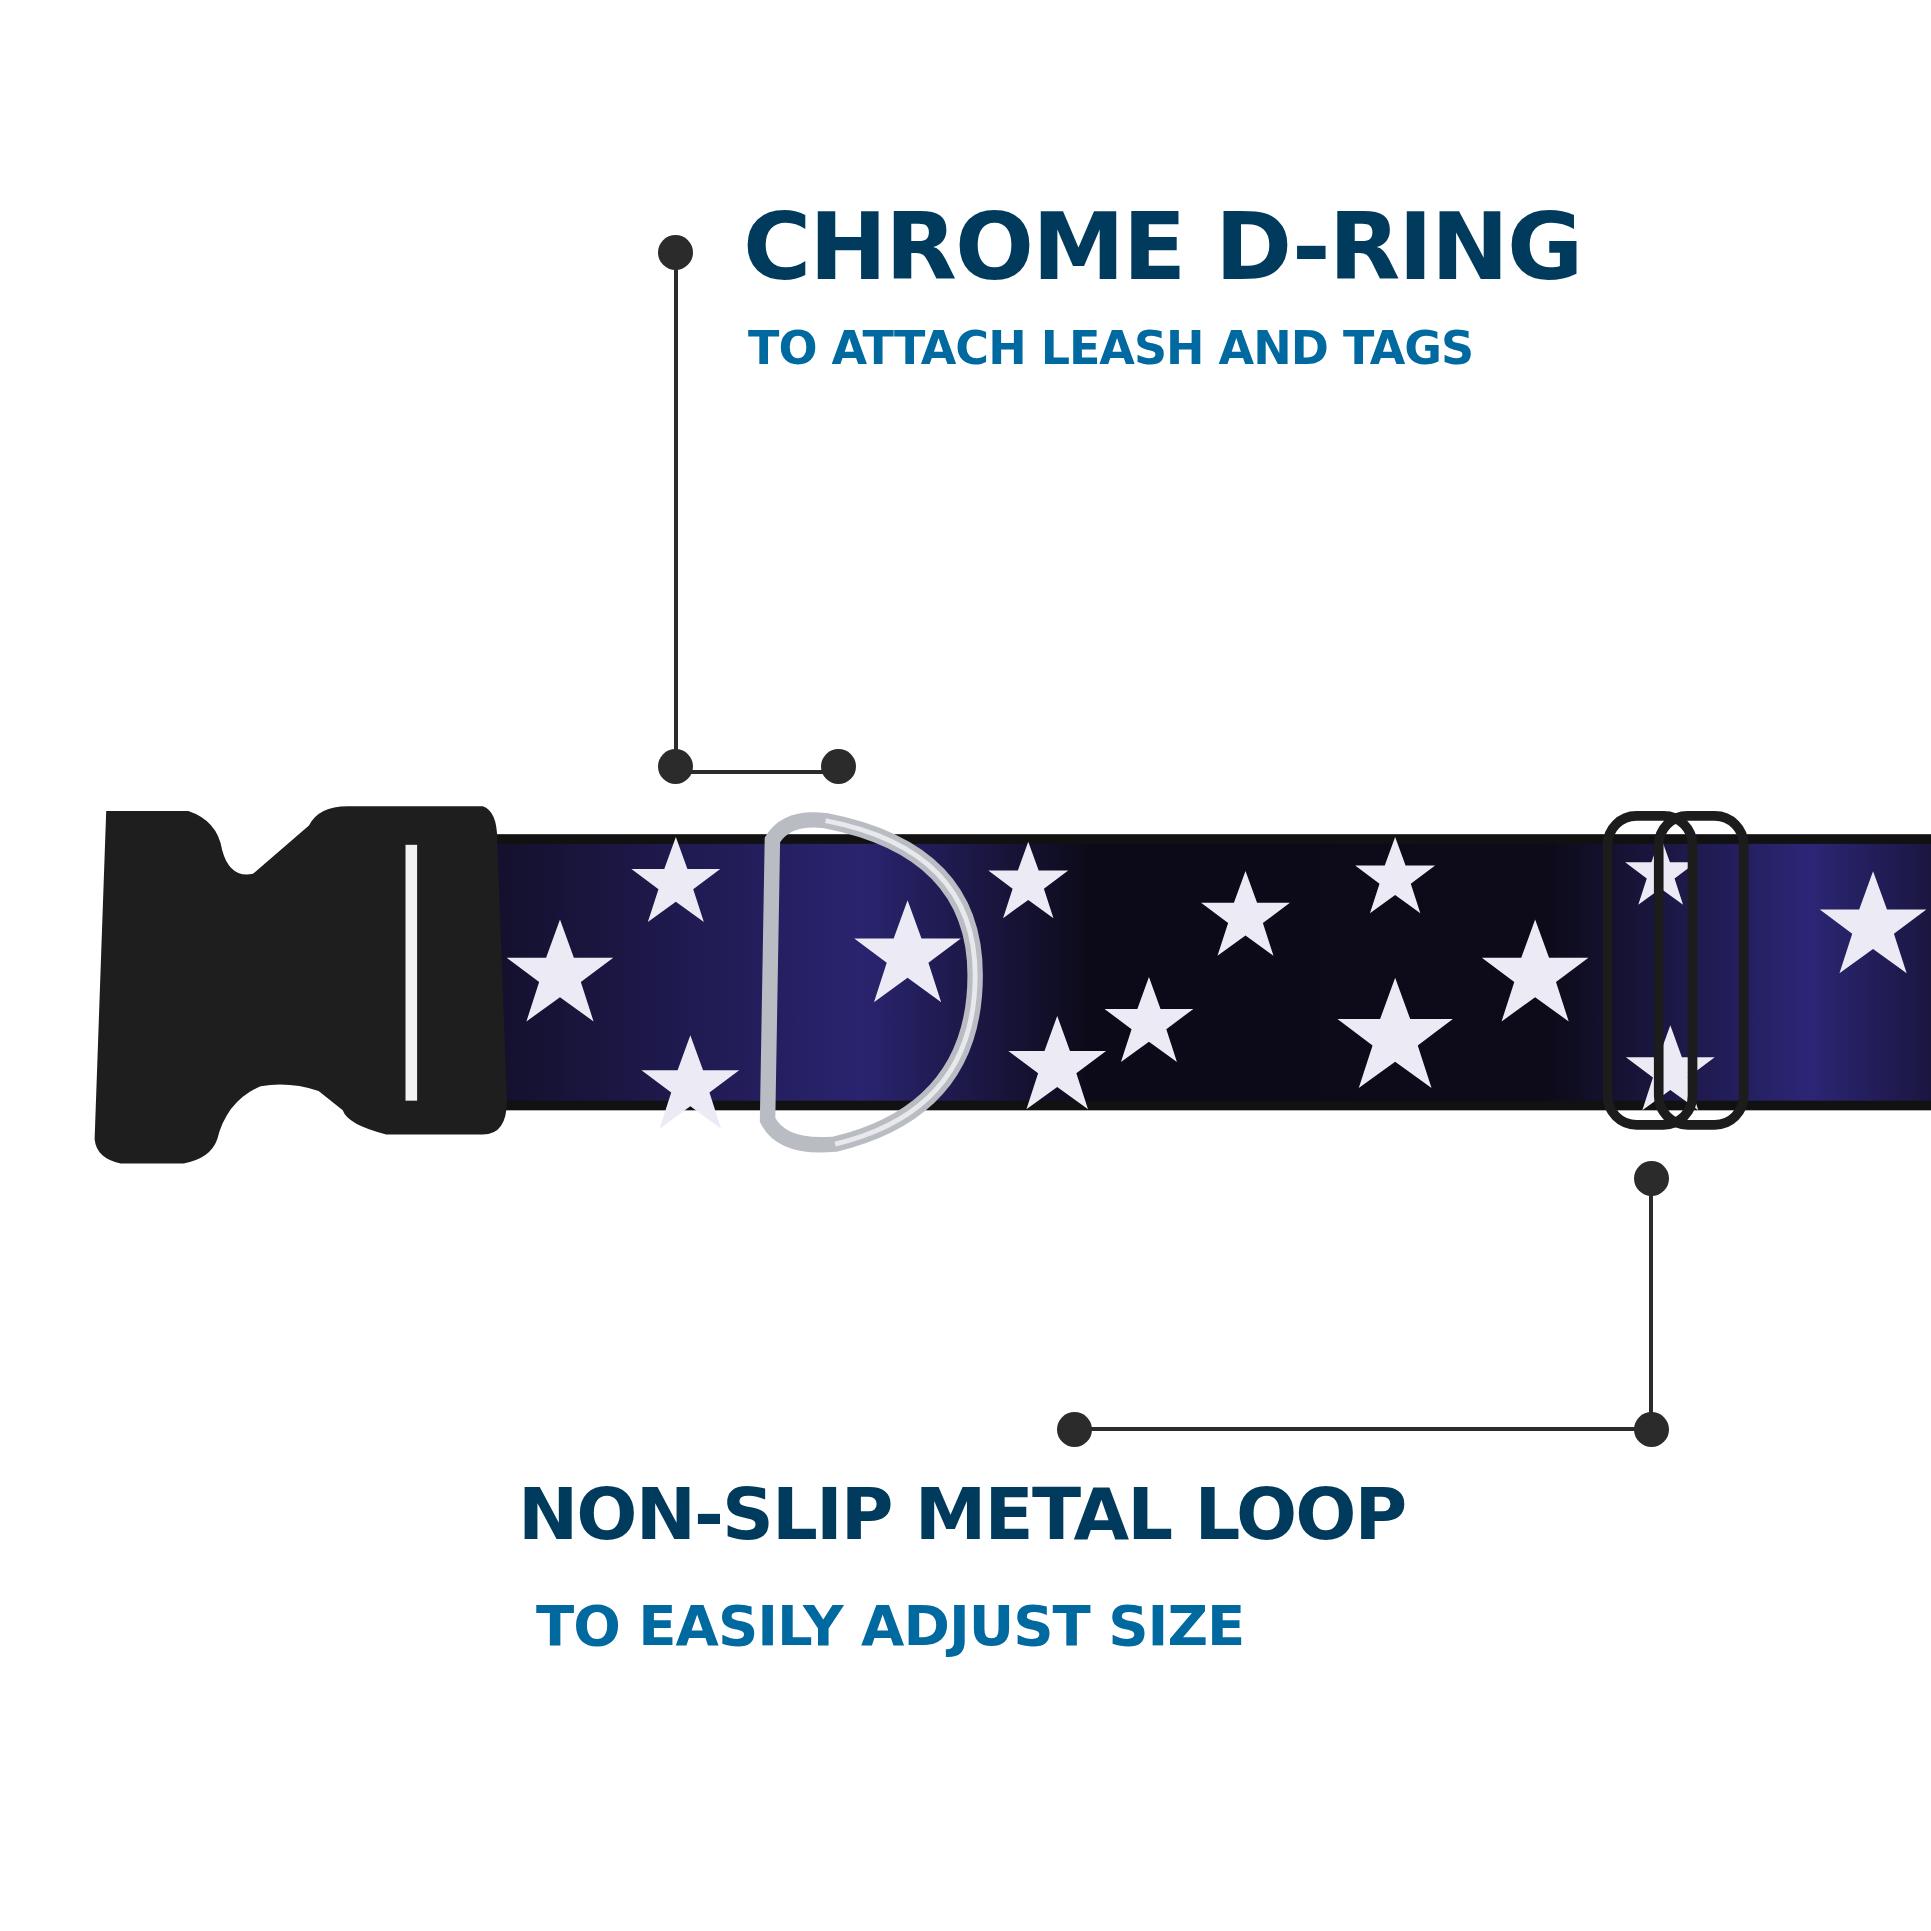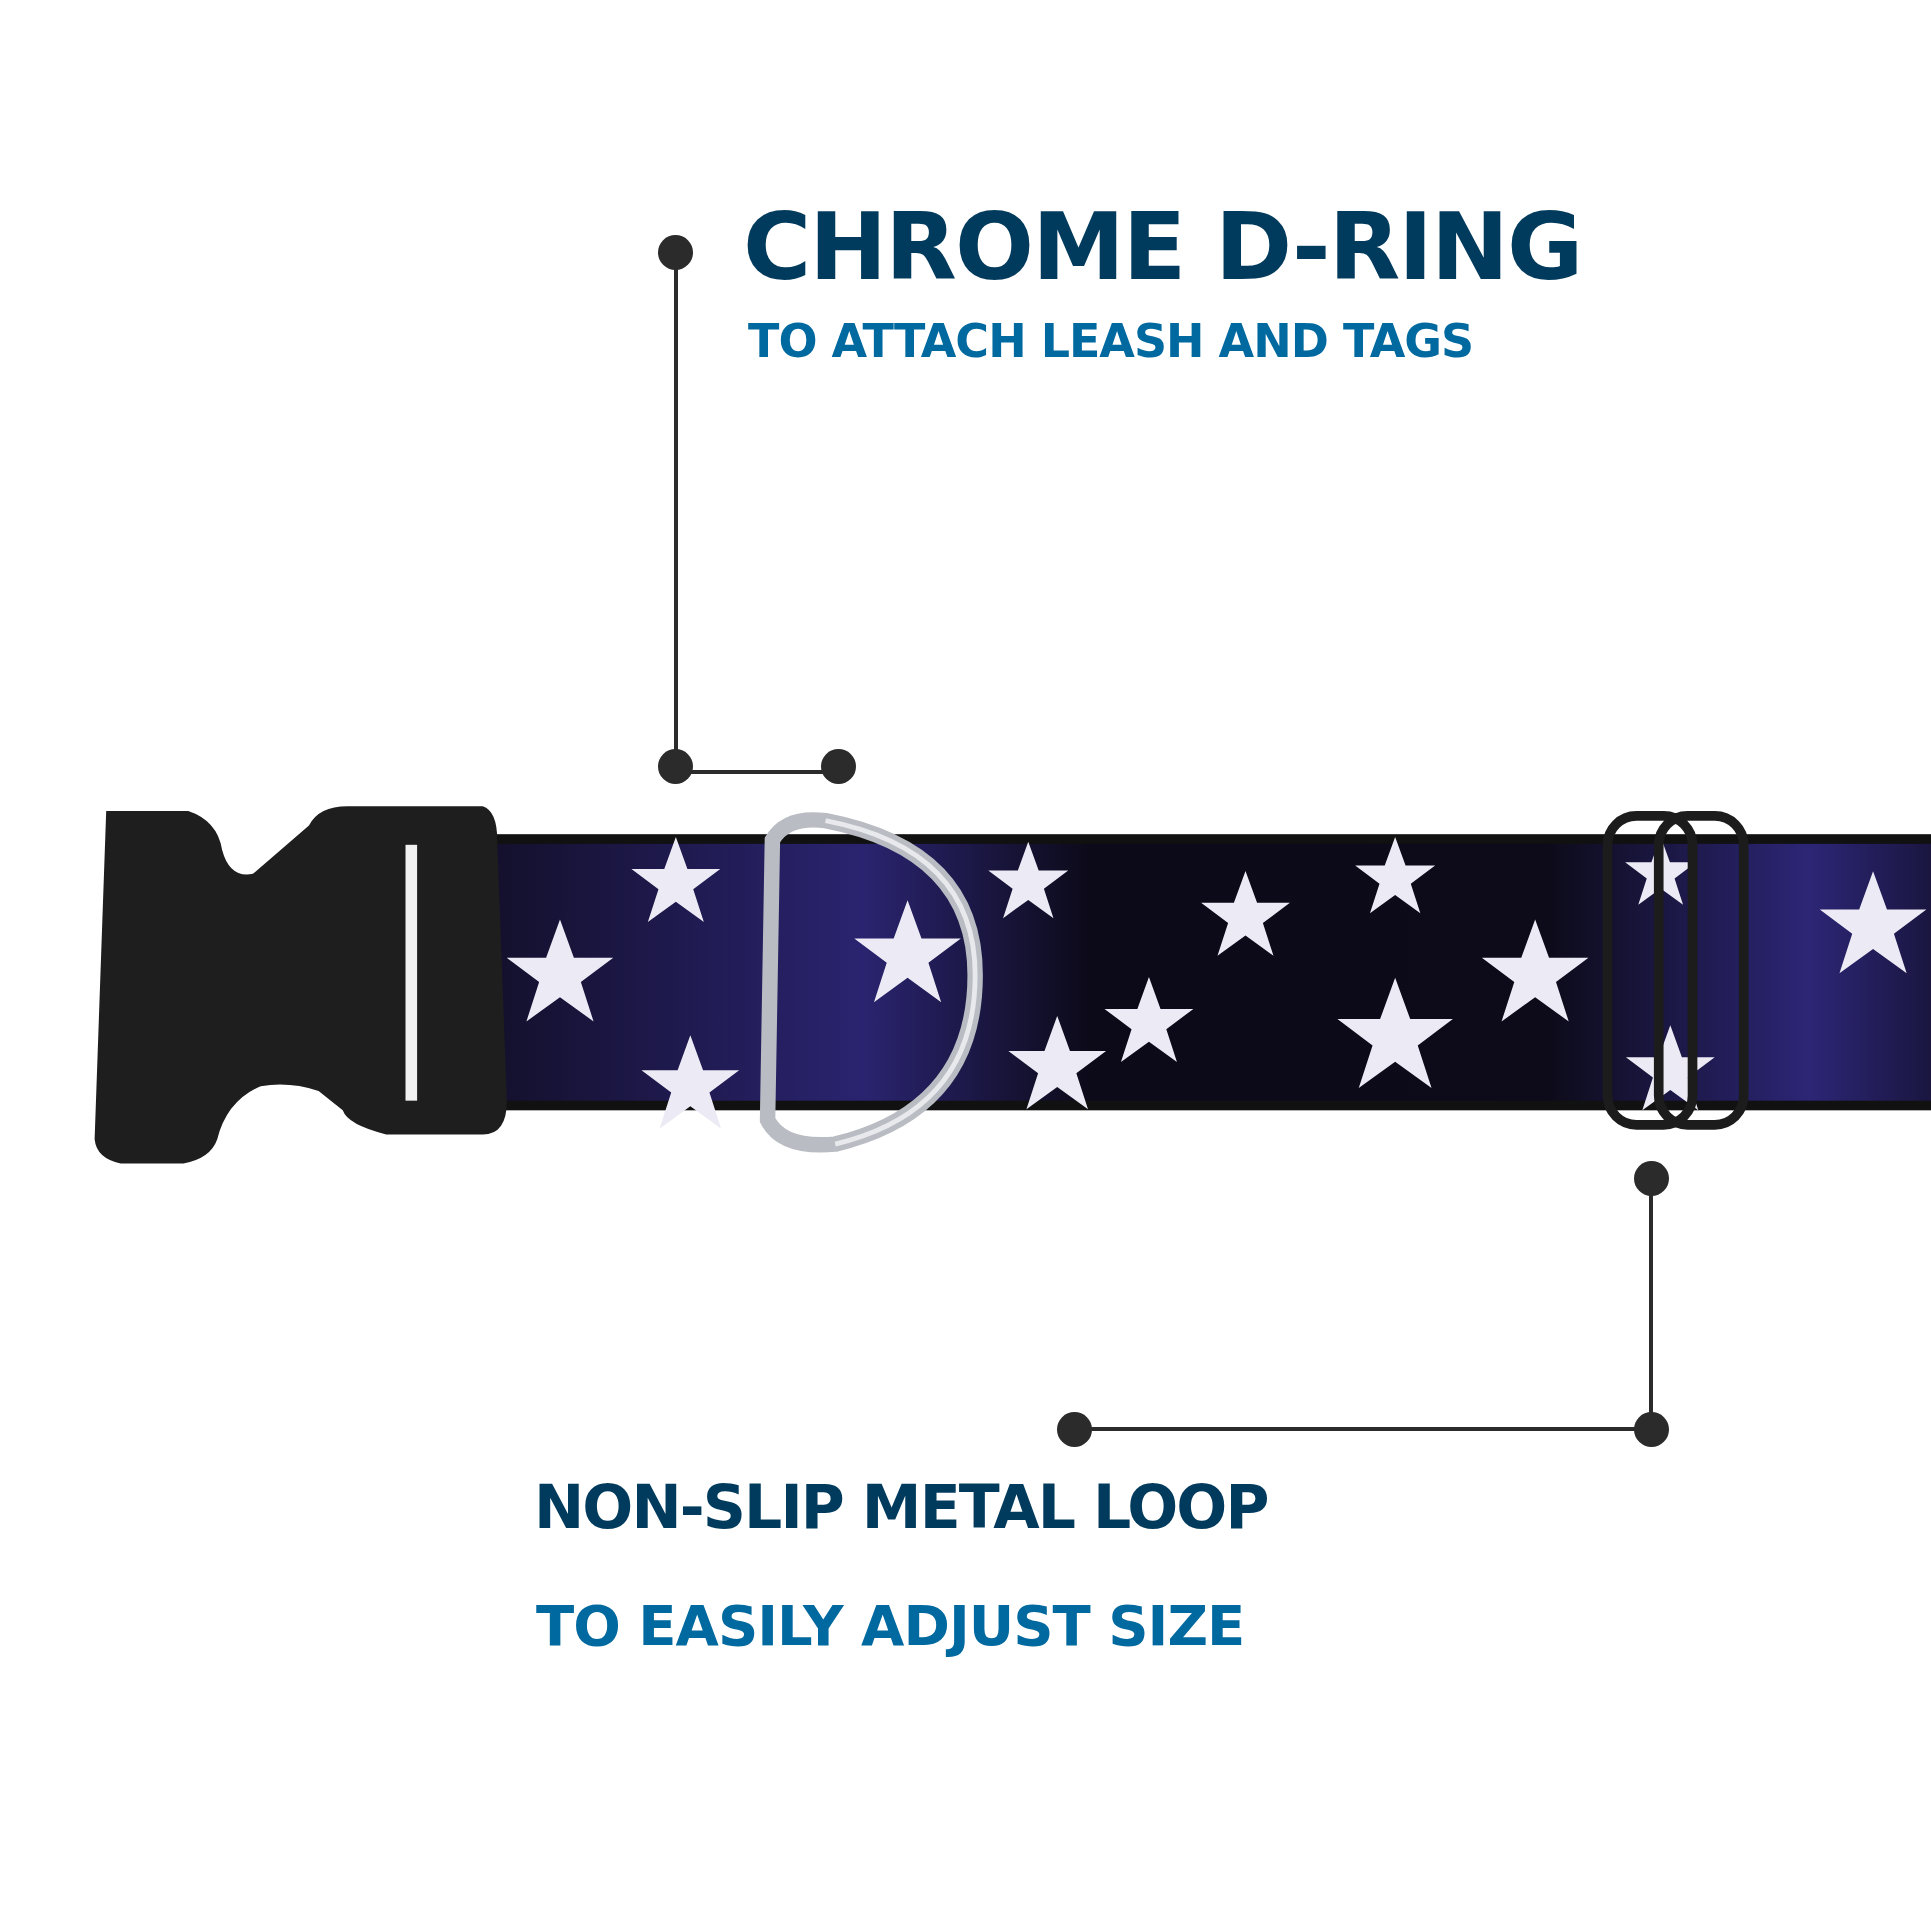--- a/index.html
+++ b/index.html
@@ -73,16 +73,16 @@
 <div class="line" style="left:676px;top:770px;width:162px;height:3.9px;"></div>
 <div class="dot" style="left:821px;top:749px;"></div>
 
 <div class="dot" style="left:1634px;top:1161px;"></div>
 <div class="line" style="left:1649px;top:1178px;width:3.9px;height:251px;"></div>
 <div class="dot" style="left:1634px;top:1412px;"></div>
 <div class="line" style="left:1089px;top:1427px;width:562px;height:3.9px;"></div>
 <div class="dot" style="left:1057px;top:1412px;"></div>
 
 <div class="abs title" style="left:743px;top:193px;font-size:93px;">CHROME D-RING</div>
-<div class="abs sub" style="left:748px;top:314px;font-size:46px;">TO ATTACH LEASH AND TAGS</div>
-<div class="abs title" style="left:534px;top:1472px;font-size:60px;">NON-SLIP METAL LOOP</div>
+<div class="abs sub" style="left:748px;top:321px;font-size:46px;">TO ATTACH LEASH AND TAGS</div>
+<div class="abs title" style="left:518px;top:1472px;font-size:72px;">NON-SLIP METAL LOOP</div>
 <div class="abs sub" style="left:536px;top:1593px;font-size:56px;">TO EASILY ADJUST SIZE</div>
 
 
 </body></html>

